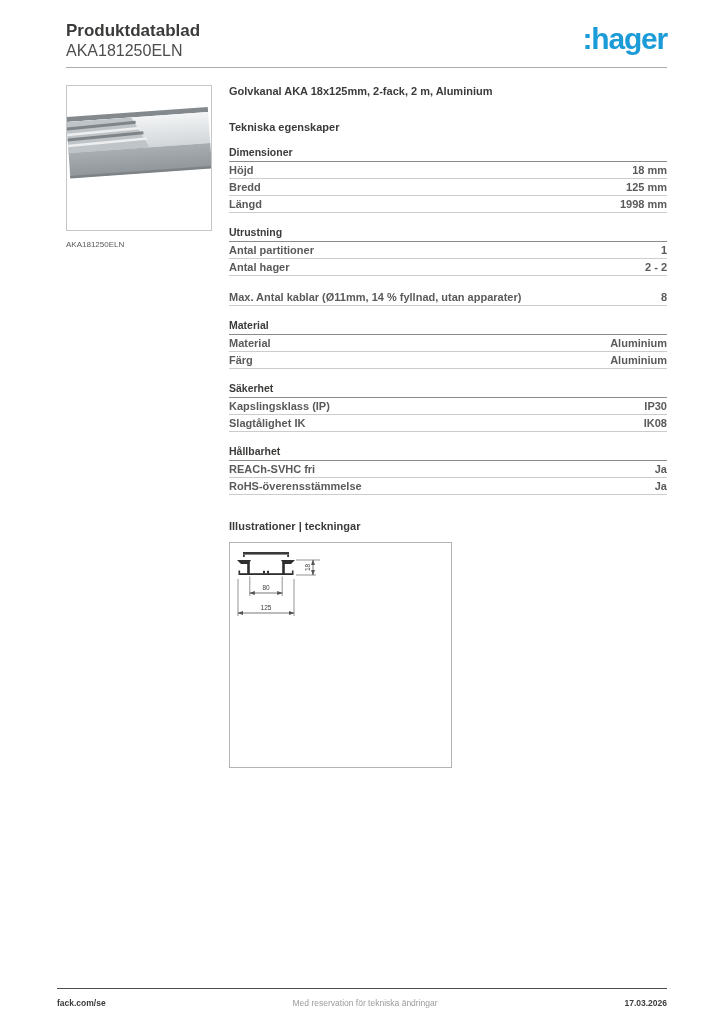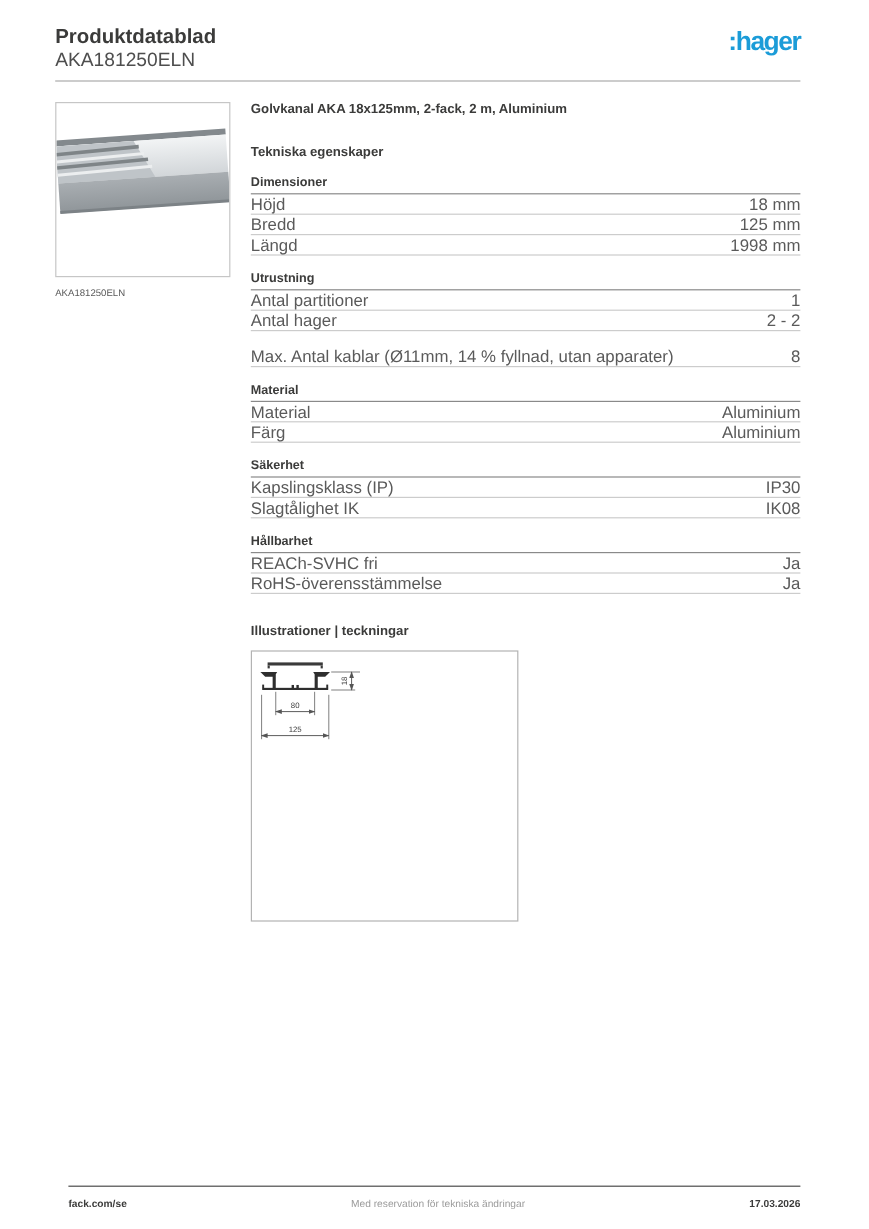--- a/index.html
+++ b/index.html
@@ -4,29 +4,29 @@
 <style>
   * { margin: 0; padding: 0; box-sizing: border-box; }
   html, body { background: #ffffff; }
   body {
     width: 724px; height: 1024px;
     font-family: "Liberation Sans", sans-serif;
     color: #3b3b3a;
     position: relative;
     overflow: hidden;
   }
-  .page { position: absolute; inset: 0; padding: 20px 57px 0 46px; }
+  .page { position: absolute; inset: 0; padding: 20px 57px 0 66px; }
 
   
   .header { position: relative; }
   .doc-title { font-size: 17px; font-weight: bold; color: #3b3b3a; line-height: 21px; }
   .doc-code  { font-size: 16px; color: #4e4e4e; line-height: 20px; }
   .logo {
     position: absolute; right: 0; top: 2px;
-    font-size: 22px; font-weight: bold; letter-spacing: -1.2px;
+    font-size: 30px; font-weight: bold; letter-spacing: -1.2px;
     color: #1b9cd8;
   }
   .header-rule { border: none; border-top: 1px solid #ababab; margin-top: 6px; }
 
   
   .columns { display: flex; margin-top: 17px; }
   .left-col { width: 146px; flex: 0 0 146px; }
   .image-box {
     width: 146px; height: 146px;
     border: 1px solid #c6c6c6; background: #fff;
@@ -38,23 +38,24 @@
   .product-title { font-size: 11px; font-weight: bold; color: #3b3b3a; line-height: 13px; }
   .tech-heading  { font-size: 11px; font-weight: bold; margin-top: 23px; }
 
   .spec-section { margin-top: 13px; }
   .spec-title {
     font-size: 10.5px; font-weight: bold; color: #3b3b3a;
     padding-bottom: 3px; border-bottom: 1px solid #8a8a8a;
   }
   .spec-row {
     display: flex; justify-content: space-between; align-items: flex-end;
-    font-size: 14px; color: #5a5a5a;
+    font-size: 11px; color: #5a5a5a;
     padding: 2px 0 2px 0; line-height: 12px;
     border-bottom: 1px solid #cccccc;
+    font-weight: bold;
   }
   .spec-row .val { text-align: right; white-space: nowrap; padding-left: 12px; }
 
   .illus-heading { font-size: 11px; font-weight: bold; margin-top: 25px; }
   .drawing-box {
     width: 223px; height: 226px; margin-top: 10px;
     border: 1px solid #b3b3b3; background: #fff;
   }
 
   

